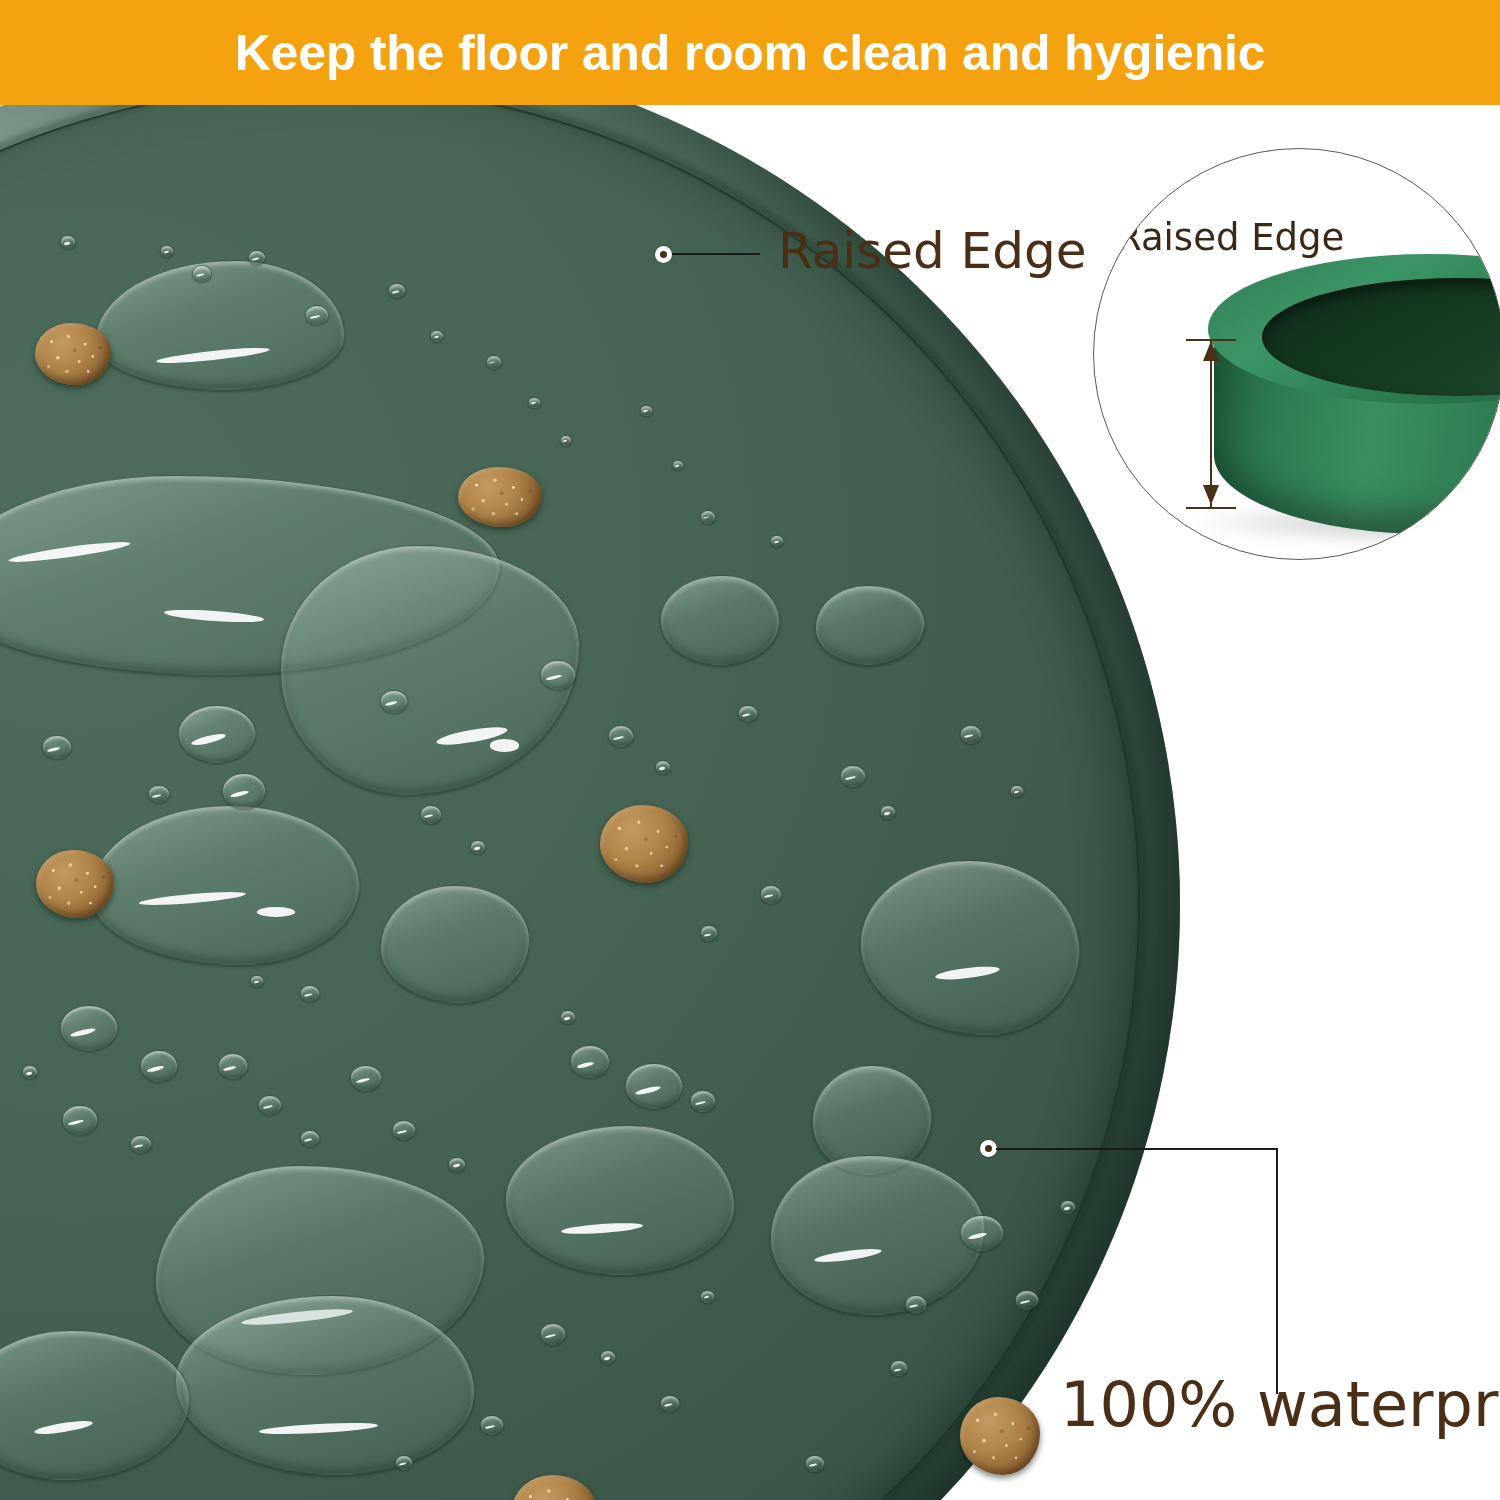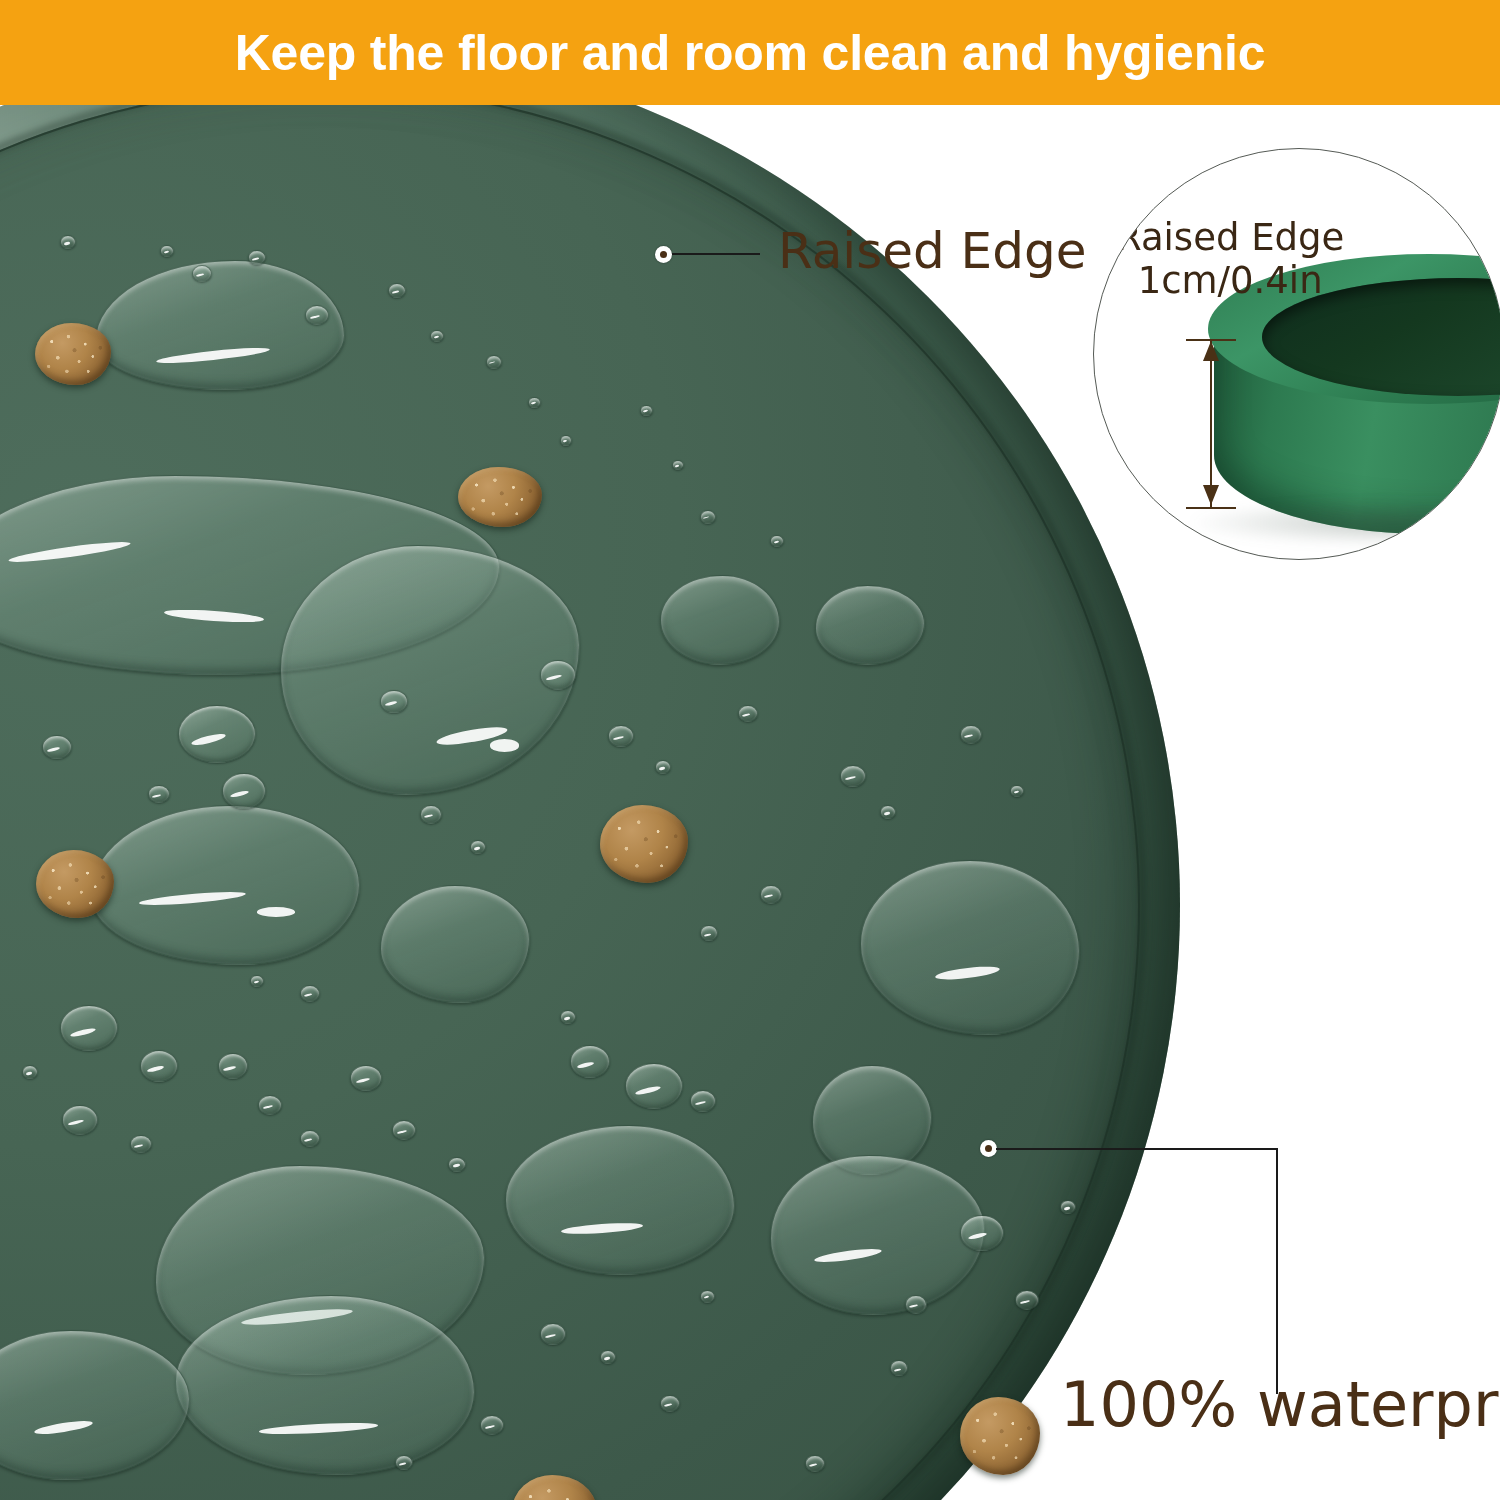--- a/index.html
+++ b/index.html
@@ -435,21 +435,20 @@
     <div id="inset-body">
 
       <div id="inset-side"></div>
       <div id="inset-top"></div>
       <div id="inset-hole"></div>
     </div>
     <div id="inset-shadow"></div>
 
     <div id="inset-label">
       <span>Raised Edge</span>
-      <span class="l2">1cm/0.4in</span>
     </div>
 
     <div id="dim">
       <div id="dim-cap-top"></div>
       <div id="dim-line"></div>
       <div id="dim-arrow-top"></div>
       <div id="dim-arrow-bot"></div>
       <div id="dim-cap-bot"></div>
     </div>
 

